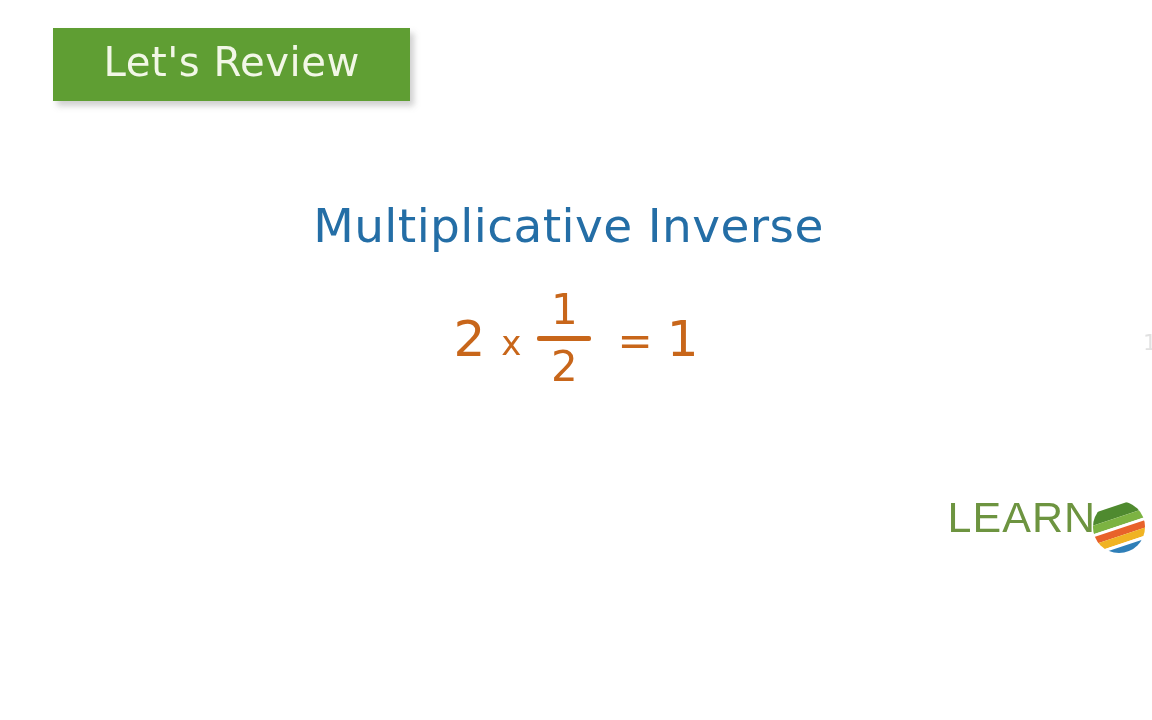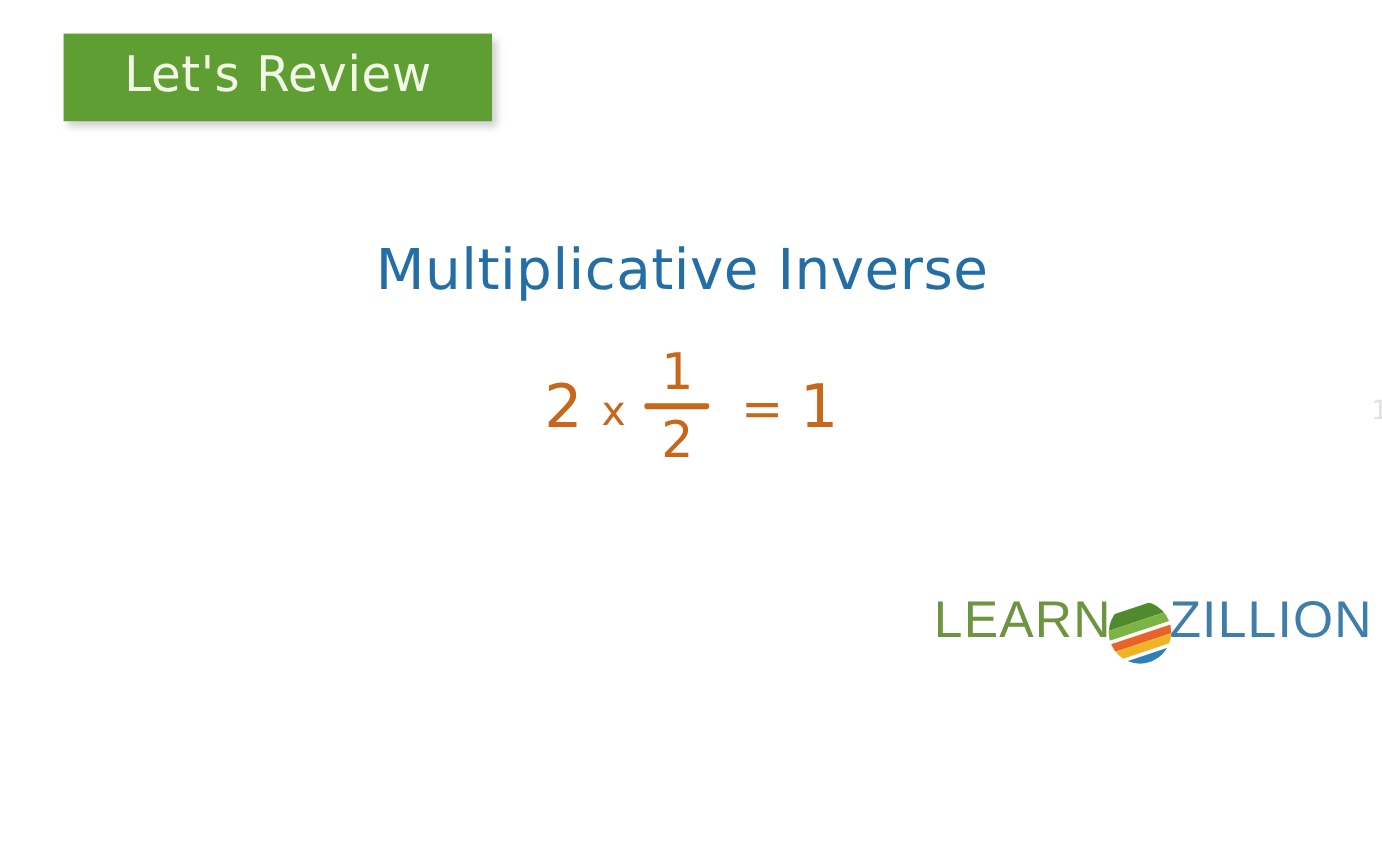--- a/index.html
+++ b/index.html
@@ -209,16 +209,15 @@
           <path d="M -10 85 L 110 45 L 110 58 L -10 98 Z" fill="#f0b323"></path>
 
           <path d="M -10 98 L 110 58 L 110 63 L -10 103 Z" fill="#ffffff"></path>
 
           <path d="M -10 103 L 110 63 L 110 78 L -10 118 Z" fill="#2f7fb8"></path>
 
           <path d="M -10 118 L 110 78 L 110 120 L -10 150 Z" fill="#1f5f9e"></path>
         </g>
       </svg>
     </span>
-    <span id="logo-zillion">ZILLION</span>
   </div>
 
 </div>
 
 </body></html>

